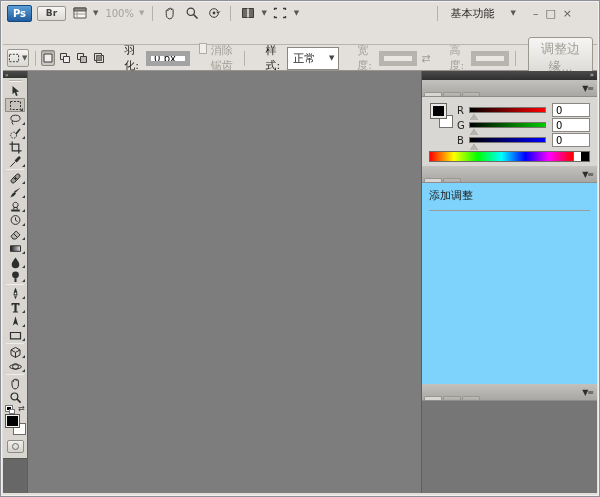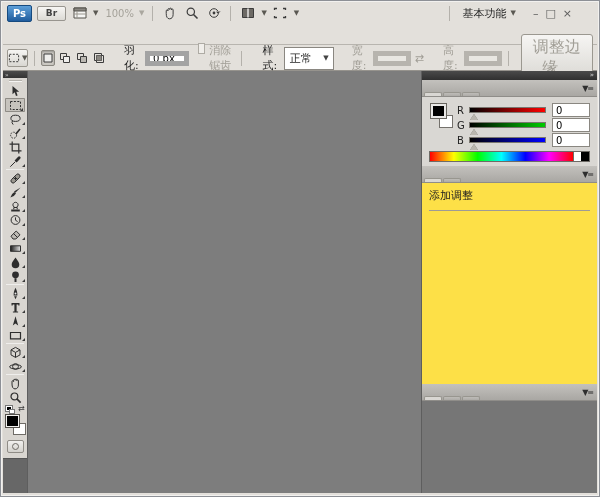--- a/index.html
+++ b/index.html
@@ -14,21 +14,21 @@
   .app-bar{position:absolute;top:1px;left:2px;right:19px;height:22px;display:flex;align-items:center;gap:5px;padding:0 4px;font-size:11px;}
   .ps-logo{width:25px;height:17px;border-radius:2px;background:linear-gradient(#5d9fd8,#1f5c9e);border:1px solid #164a7f;color:#fff;font-weight:bold;font-size:10px;display:flex;align-items:center;justify-content:center;}
   .br-btn{width:29px;height:15px;border-radius:2px;border:1px solid #98958f;background:linear-gradient(#f7f6f4,#dcdad5);color:#444;font-weight:bold;font-size:9px;display:flex;align-items:center;justify-content:center;}
   .bar-ico{width:17px;height:15px;display:flex;align-items:center;justify-content:center;}
   .bar-ico svg{width:14px;height:14px;}
   .caret{font-size:7px;color:#5a5852;line-height:1;}
   .caret.dim{color:#aaa79f;}
   .zoom-lvl{color:#a5a29a;font-size:10px;margin-left:2px;}
   .vsep{width:1px;height:15px;background:#b4b1ab;margin:0 3px;}
   .spacer{flex:1;}
-  .workspace{display:flex;align-items:center;gap:4px;color:#2a2a2a;font-size:11px;padding:0 4px;}
+  .workspace{display:flex;align-items:center;gap:16px;color:#2a2a2a;font-size:11px;padding:0 4px;}
   .winbtns{display:flex;align-items:center;gap:7px;margin:0 4px 0 8px;color:#5d5d5d;font-size:11px;}
   .winbtns span{cursor:default;line-height:1;}
   
   .menu-bar{position:absolute;top:23px;left:2px;right:2px;height:21px;display:flex;align-items:center;border-bottom:1px solid #b8b5af;font-size:11px;color:#1c1c1c;}
   .menu-item{padding:3px 9px;}
   
   .options-bar{position:absolute;top:45px;left:2px;right:2px;height:25px;display:flex;align-items:center;border-bottom:1px solid #96938d;font-size:11px;color:#1e1e1e;padding:0 4px;gap:3px;}
   .preset-btn{width:32px;height:18px;border:1px solid #9b9890;border-radius:2px;background:linear-gradient(#f6f5f3,#d9d7d2);display:flex;align-items:center;justify-content:center;gap:2px;}
   .preset-btn svg{width:12px;height:12px;}
   .mode-btn{width:17px;height:16px;display:flex;align-items:center;justify-content:center;border:1px solid transparent;border-radius:2px;}
@@ -36,21 +36,21 @@
   .mode-btn.pressed{border-color:#8b8881;background:#ccc9c3;box-shadow:inset 0 1px 2px rgba(0,0,0,.25);}
   .opt-label{margin:0 2px 0 15px;}
   .opt-label.dim, .dim-txt{color:#a19e96;}
   .opt-input{width:44px;height:15px;border:5px solid #a3a3a3;background:#fff;font-size:10px;padding:0 3px;font-family:inherit;}
   .opt-input:disabled{background:#e9e7e2;border-color:#b7b4ae;}
   .chk{display:flex;align-items:flex-start;gap:4px;margin-left:6px;}
   .chk .box{width:11px;height:11px;border:1px solid #aeaba4;background:#f0eeea;}
   .combo{width:76px;height:23px;border:1px solid #8a8781;background:#fff;display:flex;align-items:center;font-size:11px;padding-left:5px;}
   .combo .caret{margin-left:auto;padding:0 4px;color:#444;}
   .swap-glyph{color:#a19e96;font-size:11px;margin:0 1px;}
-  .refine-btn{margin-left:6px;padding:2px 11px;border:1px solid #9b9890;border-radius:3px;background:linear-gradient(#f6f5f3,#d9d7d2);color:#a19e96;font-size:16px;}
+  .refine-btn{margin-left:6px;padding:2px 11px;border:1px solid #9b9890;border-radius:3px;background:linear-gradient(#f6f5f3,#d9d7d2);color:#a19e96;font-size:13px;}
   
   .main{position:absolute;top:70px;left:2px;right:2px;bottom:3px;background:#7d7d7d;}
   
   .tool-col{position:absolute;left:0;top:0;bottom:0;width:25px;background:#676767;border-right:1px solid #5e5e5e;}
   .tool-panel{background:#d9d6d1;border-bottom:1px solid #555;}
   .tool-grip{height:7px;background:linear-gradient(#4c4c4c,#333);display:flex;align-items:center;padding-left:2px;color:#d8d8d8;font-size:6px;line-height:1;}
   .drag-dots{height:6px;display:flex;align-items:center;justify-content:center;}
   .drag-dots i{display:block;width:13px;height:2px;border-top:1px solid #b5b2ac;border-bottom:1px solid #f5f4f2;}
   .tool{position:relative;height:14px;display:flex;align-items:center;justify-content:center;}
   .tool svg{width:13px;height:13px;}
@@ -85,21 +85,21 @@
   .slider-row{display:flex;align-items:center;height:14px;}
   .slider-row .lbl{width:10px;font-size:10px;color:#222;}
   .track-wrap{position:relative;flex:1;margin:0 6px 0 2px;}
   .track{height:6px;border:1px solid #79766f;background:linear-gradient(to right,#000,var(--c));}
   .handle{position:absolute;left:1px;top:7px;width:0;height:0;border-left:4px solid transparent;border-right:4px solid transparent;border-bottom:6px solid #b9b6ae;filter:drop-shadow(0 0 .5px #666);}
   .slider-row input{width:38px;height:14px;border:1px solid #8a8781;background:#fff;font-size:10px;padding:0 3px;font-family:inherit;}
   .spectrum{display:flex;height:11px;margin-top:4px;border:1px solid #6e6b66;}
   .spectrum .ramp{flex:1;background:linear-gradient(to right,#f00,#ff0,#0f0,#0ff,#00f,#f0f,#f00);}
   .spectrum .w{width:8px;background:#fff;border-left:1px solid #6e6b66;}
   .spectrum .k{width:8px;background:#000;}
-  .adj-content{flex:1;background:#fde047;padding:5px 7px;font-size:11px;color:#1e1e1e;}
+  .adj-content{flex:1;background:#7dd3fc;padding:5px 7px;font-size:11px;color:#1e1e1e;}
   .adj-content hr{border:none;border-top:1px solid #9e9b96;margin:7px 0 12px;}
   .adj-empty{text-align:center;font-size:11px;color:#2a2a2a;}
   .layers-content{height:92px;background:#767676;}
   svg{display:block;}
   svg *{vector-effect:non-scaling-stroke;}
 </style>
 </head>
 <body>
 
 <div id="window">

